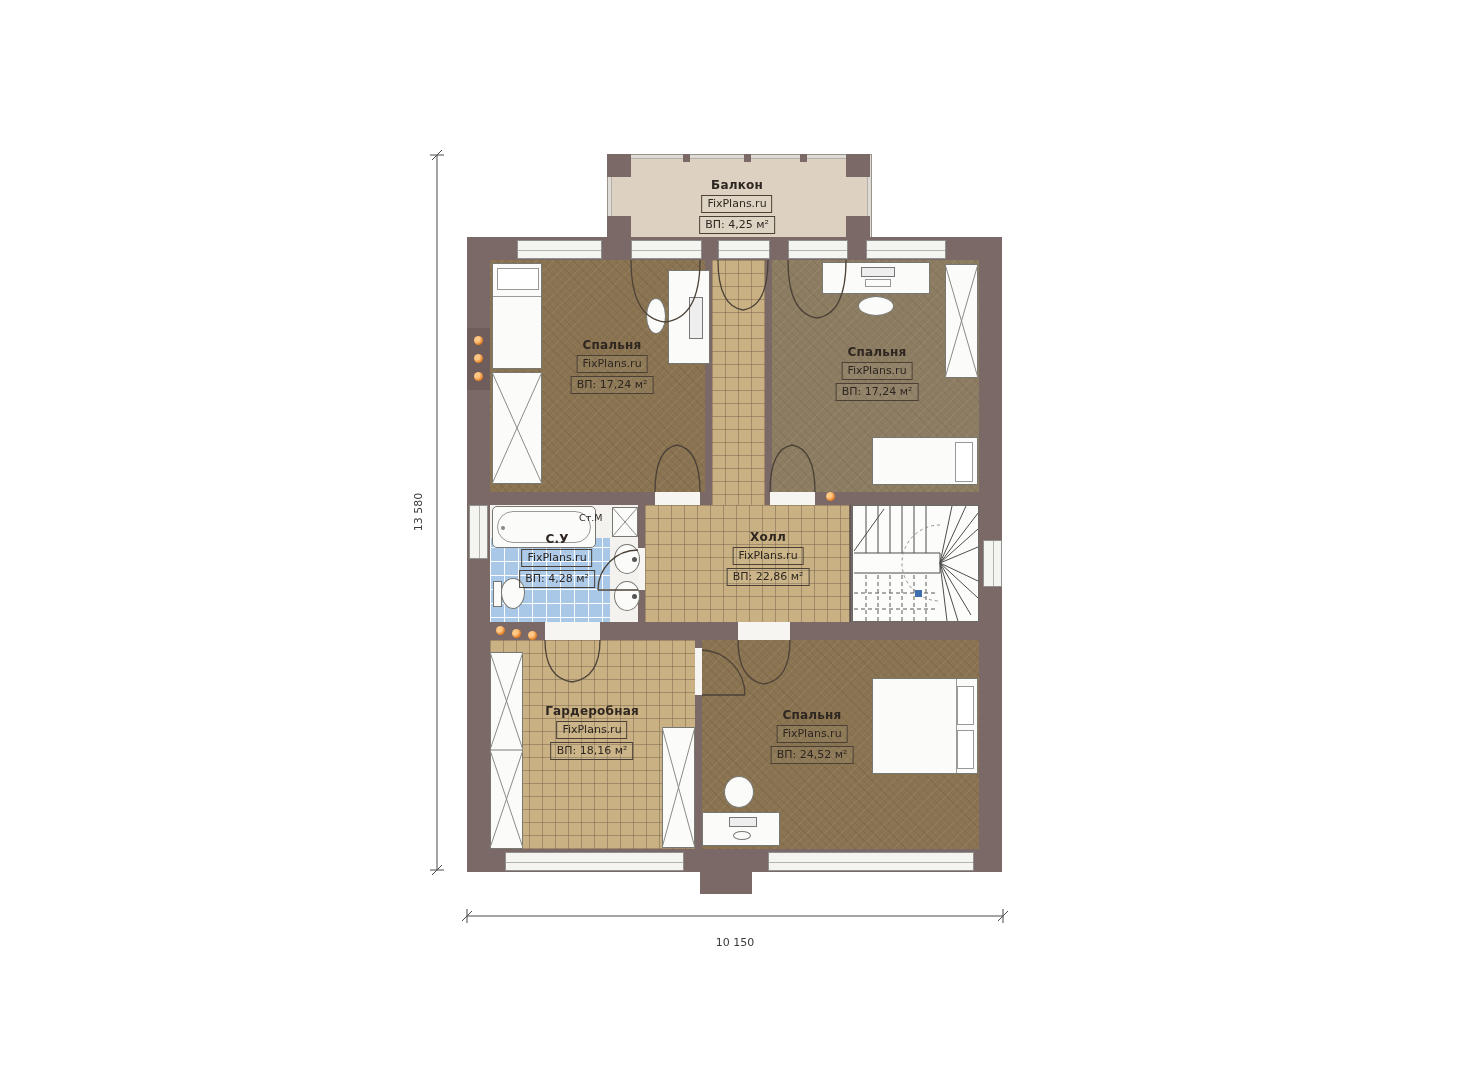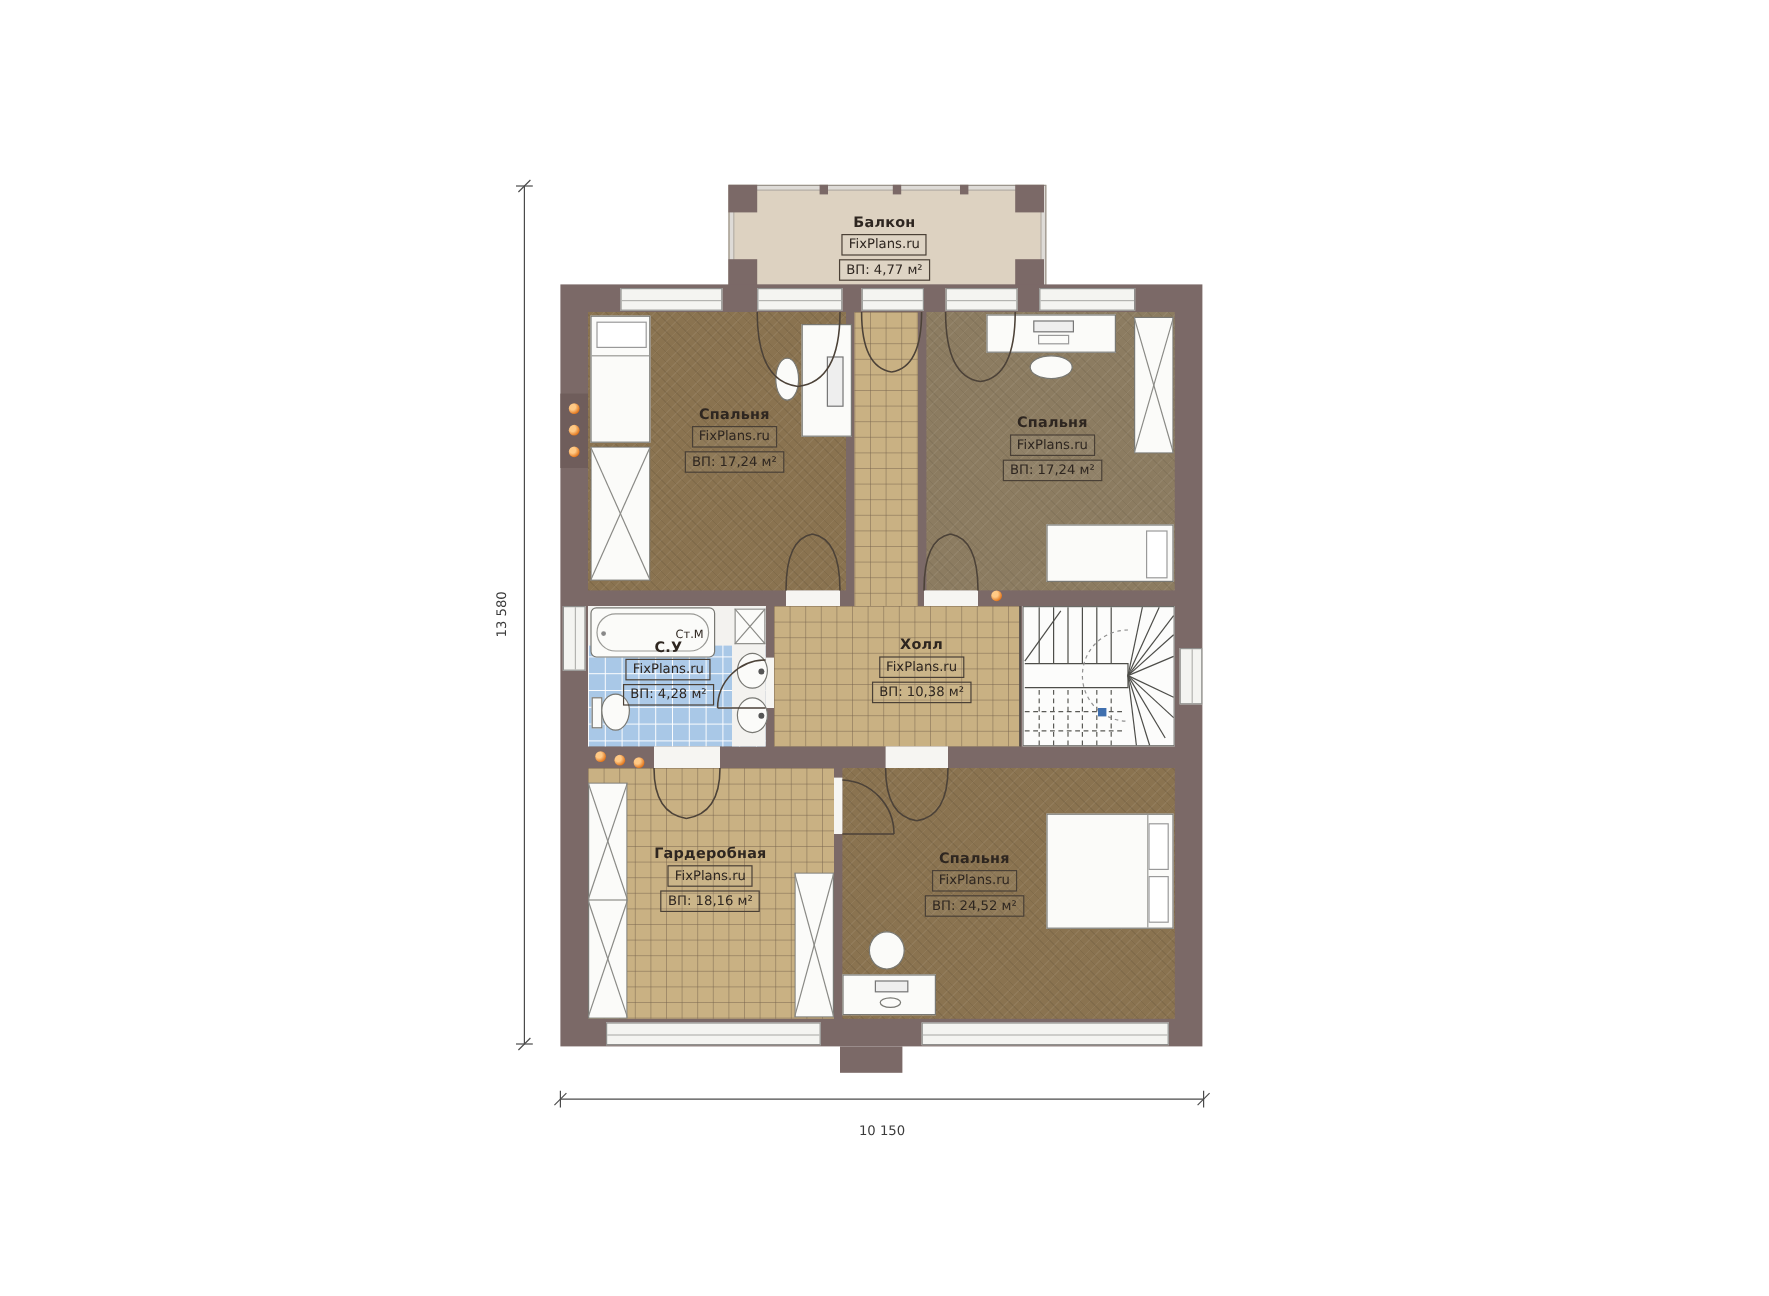--- a/index.html
+++ b/index.html
@@ -235,51 +235,51 @@
       <line x1="467" y1="909" x2="467" y2="923"></line>
         <line x1="1003" y1="909" x2="1003" y2="923"></line>
       <line x1="462" y1="921" x2="472" y2="911"></line>
         <line x1="998" y1="921" x2="1008" y2="911"></line>
     </g>
   </svg>
 
   <div class="abs room-label" style="left:737px;top:178px;">
     <div class="rl-name">Балкон</div>
     <div class="rl-box">FixPlans.ru</div>
-    <div class="rl-box">ВП: 4,77 м²</div>
+    <div class="rl-box">ВП: 4,25 м²</div>
   </div>
   <div class="abs room-label" style="left:612px;top:338px;">
     <div class="rl-name">Спальня</div>
     <div class="rl-box">FixPlans.ru</div>
     <div class="rl-box">ВП: 17,24 м²</div>
   </div>
   <div class="abs room-label" style="left:877px;top:345px;">
     <div class="rl-name">Спальня</div>
     <div class="rl-box">FixPlans.ru</div>
     <div class="rl-box">ВП: 17,24 м²</div>
   </div>
   <div class="abs room-label" style="left:557px;top:532px;">
     <div class="rl-name">С.У</div>
     <div class="rl-box">FixPlans.ru</div>
     <div class="rl-box">ВП: 4,28 м²</div>
   </div>
   <div class="abs room-label" style="left:768px;top:530px;">
     <div class="rl-name">Холл</div>
     <div class="rl-box">FixPlans.ru</div>
-    <div class="rl-box">ВП: 10,38 м²</div>
+    <div class="rl-box">ВП: 22,86 м²</div>
   </div>
   <div class="abs room-label" style="left:592px;top:704px;">
     <div class="rl-name">Гардеробная</div>
     <div class="rl-box">FixPlans.ru</div>
     <div class="rl-box">ВП: 18,16 м²</div>
   </div>
   <div class="abs room-label" style="left:812px;top:708px;">
     <div class="rl-name">Спальня</div>
     <div class="rl-box">FixPlans.ru</div>
     <div class="rl-box">ВП: 24,52 м²</div>
   </div>
 
-  <div class="abs small-note" style="left:563px;top:512px;margin-top:12px;">Ст.М</div>
+  <div class="abs small-note" style="left:579px;top:512px;">Ст.М</div>
 
   <div class="abs dim" style="left:418px;top:512px;transform:translate(-50%,-50%) rotate(-90deg);">13 580</div>
   <div class="abs dim" style="left:735px;top:936px;transform:translateX(-50%);">10 150</div>
 
 </div>
 
 </body></html>

